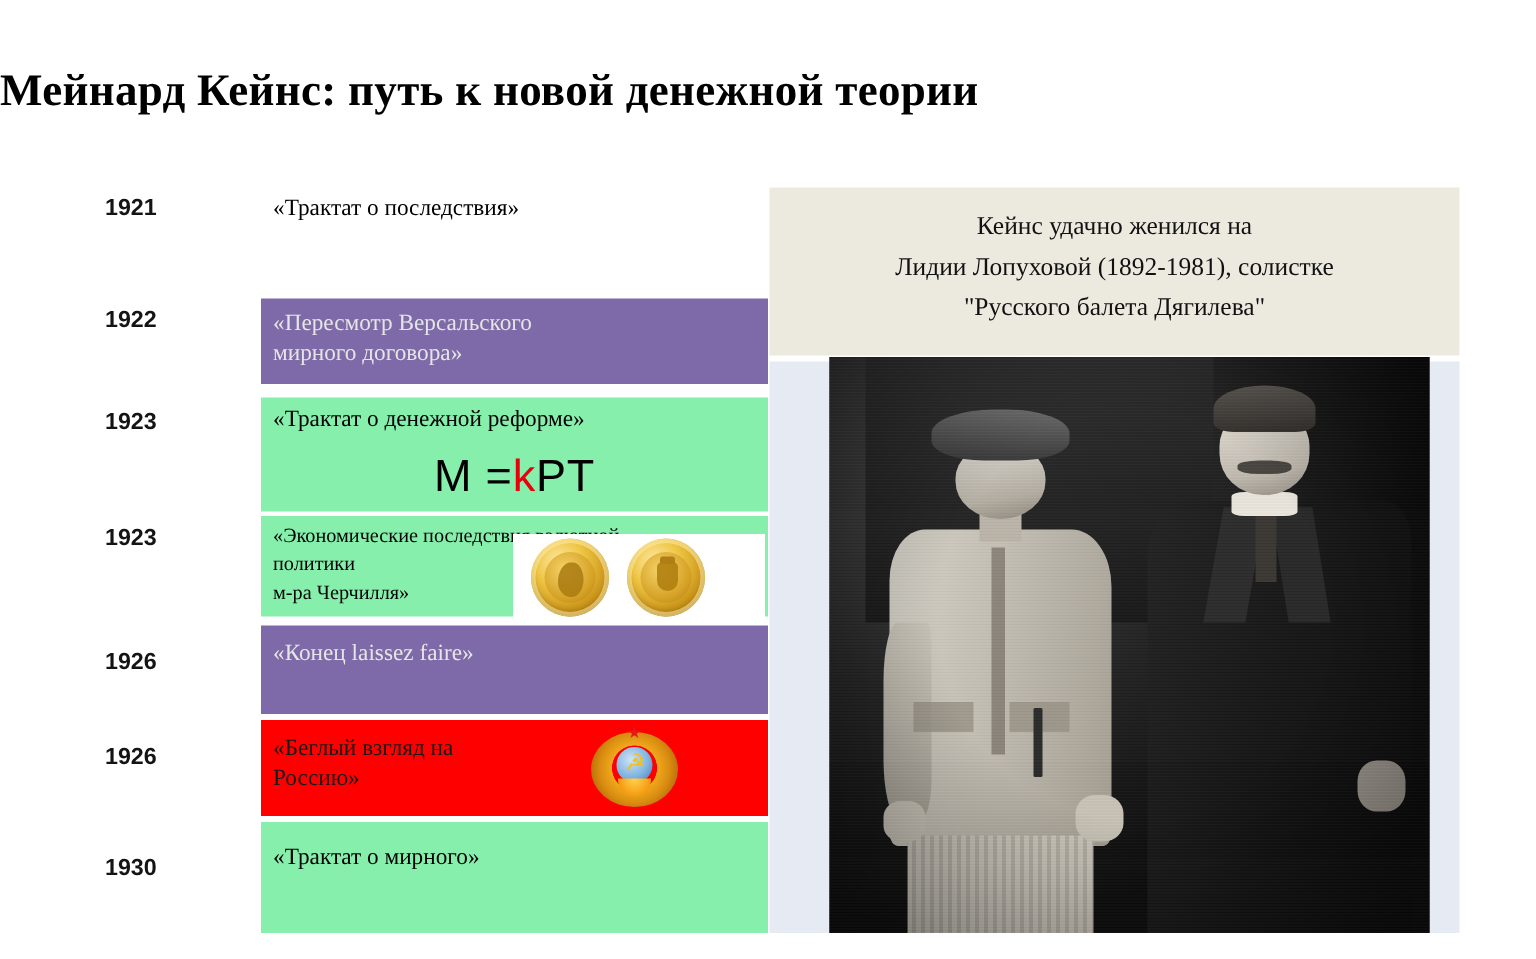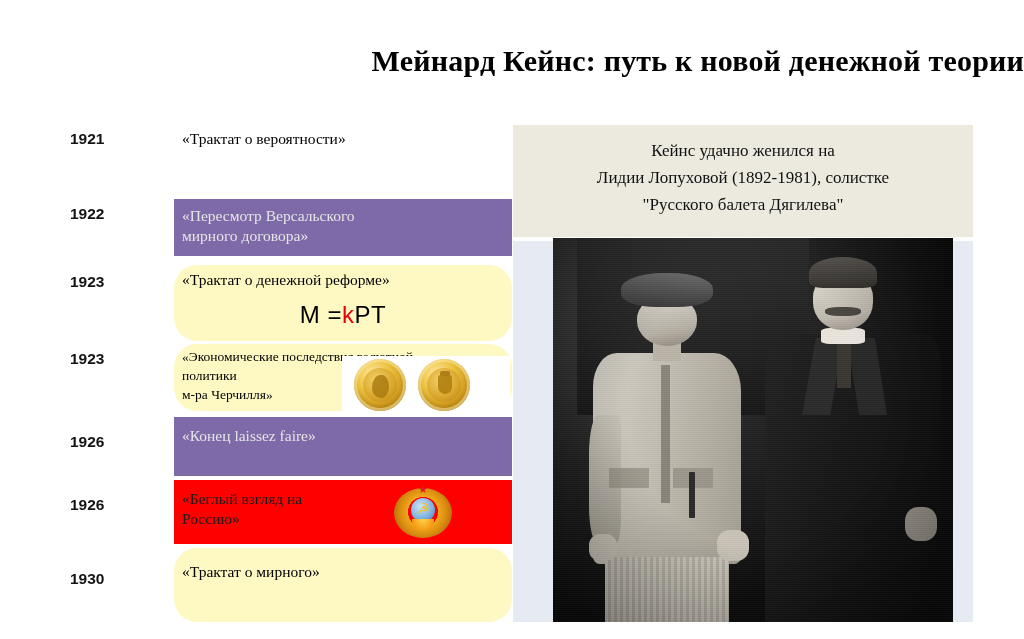--- a/index.html
+++ b/index.html
@@ -14,21 +14,21 @@
     overflow: hidden;
     font-family: "Liberation Serif", serif;
   }
 
   
   #slide-title {
     position: absolute;
     left: 0;
     top: 44px;
     width: 1024px;
-    text-align: right;
+    text-align: left;
     font-family: "Liberation Serif", serif;
     font-weight: bold;
     font-size: 30px;
     color: #000000;
     letter-spacing: 0.2px;
     white-space: nowrap;
   }
 
   
   #timeline {
@@ -55,21 +55,21 @@
   .bar-text {
     position: absolute;
     left: 8px;
     font-family: "Liberation Serif", serif;
     font-size: 15.5px;
     line-height: 20px;
     color: #000000;
     white-space: pre-line;
   }
   .bar.purple { background: #7e6aa8; }
-  .bar.gold   { background: #fef9c3; border-radius: 23px; }
+  .bar.gold   { background: #86efac; }
   .bar.red    { background: #fe0000; }
   .bar.purple .bar-text { color: #e5e5e5; }
   .bar.red .bar-text { color: #1a1a1a; }
 
   
   #row-1921-text {
     position: absolute;
     left: 182px;
     top: 130px;
     font-family: "Liberation Serif", serif;
@@ -78,21 +78,21 @@
   }
 
   
   #formula {
     position: absolute;
     left: 0;
     top: 36px;
     width: 338px;
     text-align: center;
     font-family: "Liberation Sans", sans-serif;
-    font-size: 24px;
+    font-size: 30px;
     color: #000000;
     letter-spacing: 0.5px;
   }
   #formula .k { color: #e8000d; }
 
   
   #coins {
     position: absolute;
     left: 168px;
     top: 12px;
@@ -390,21 +390,21 @@
   }
 </style>
 </head>
 <body>
 
 <div id="slide-title">Мейнард Кейнс: путь к новой денежной теории</div>
 
 <div id="timeline">
 
   <div class="year-label" style="top:130px">1921</div>
-  <div id="row-1921-text">«Трактат о вероятности»</div>
+  <div id="row-1921-text">«Трактат о последствия»</div>
 
   <div class="year-label" style="top:205px">1922</div>
   <div class="bar purple" style="top:199px;width:338px;height:57px">
     <div class="bar-text" style="top:7px">«Пересмотр Версальского
 мирного договора»</div>
   </div>
 
   <div class="year-label" style="top:273px">1923</div>
   <div class="bar gold" style="top:265px;width:338px;height:76px">
     <div class="bar-text" style="top:5px">«Трактат о денежной реформе»</div>

